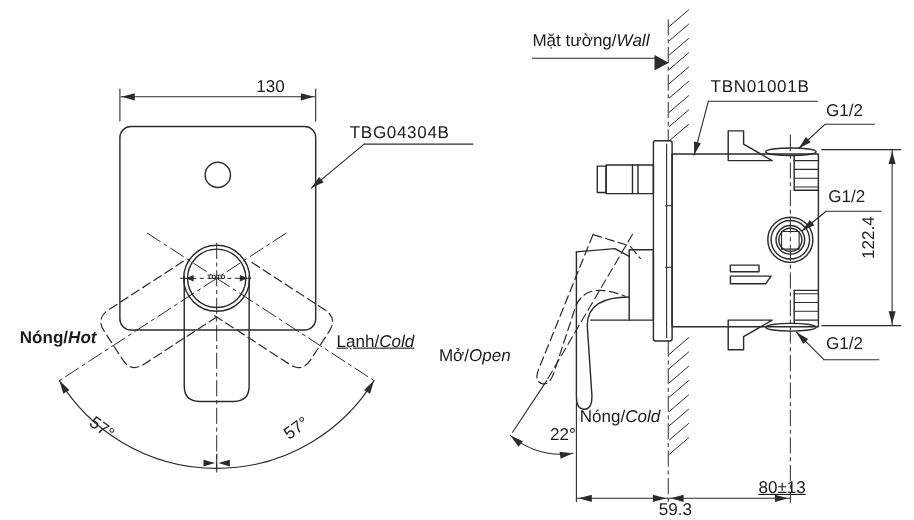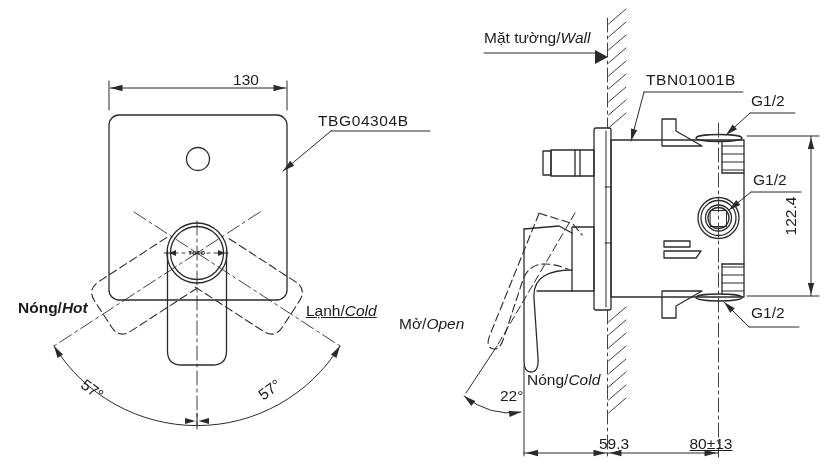--- a/index.html
+++ b/index.html
@@ -239,16 +239,16 @@
   <div class="lbl" style="left:753px;top:172px;">G1/2</div>
   <div class="lbl" style="left:751px;top:305px;">G1/2</div>
 
   <div class="lbl rot-90" style="left:791px;top:216px;">122.4</div>
 
   <div class="lbl" style="left:399px;top:316px;"><span>Mở/</span><span class="en">Open</span></div>
   <div class="lbl" style="left:527px;top:372px;"><span>Nóng/</span><span class="en">Cold</span></div>
 
   <div class="lbl" style="left:500px;top:388px;">22°</div>
 
-  <div class="lbl cx" style="left:566px;top:436px;text-align:center;">59.3</div>
+  <div class="lbl cx" style="left:566px;top:456px;text-align:center;">59.3</div>
   <div class="lbl cx" style="left:663px;top:436px;text-decoration:underline;">80±13</div>
 
 </div>
 
 </body></html>

